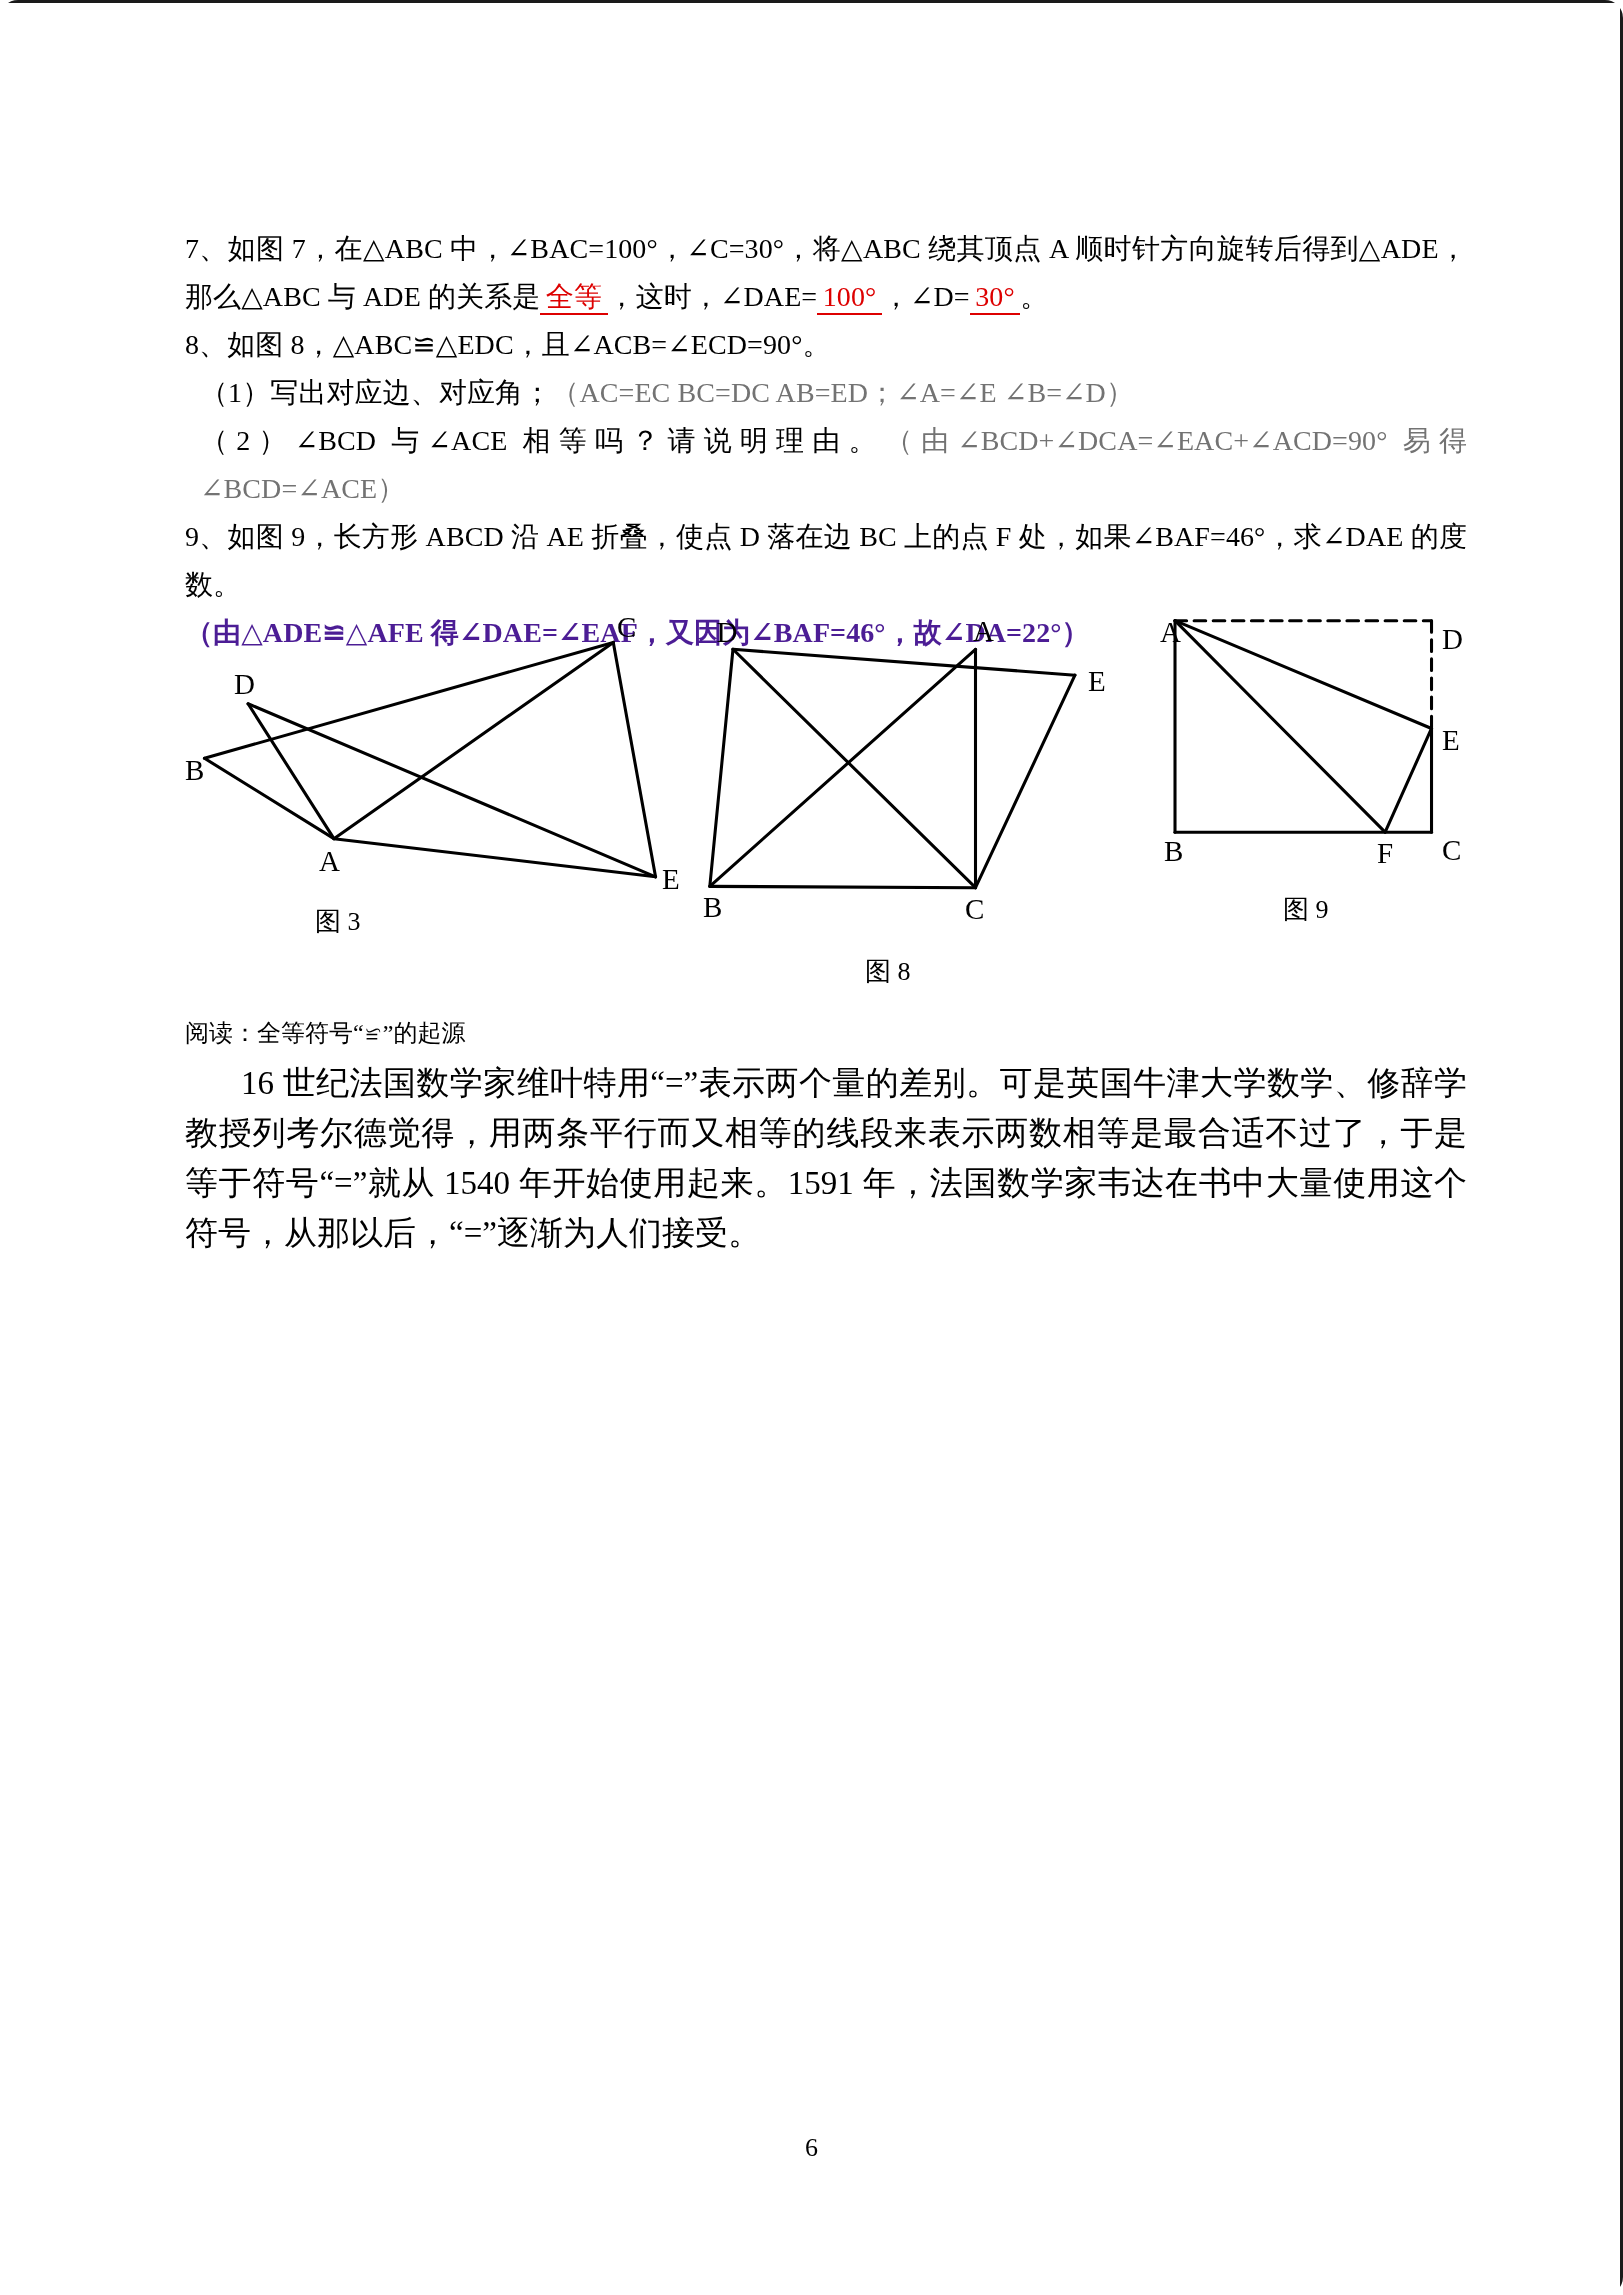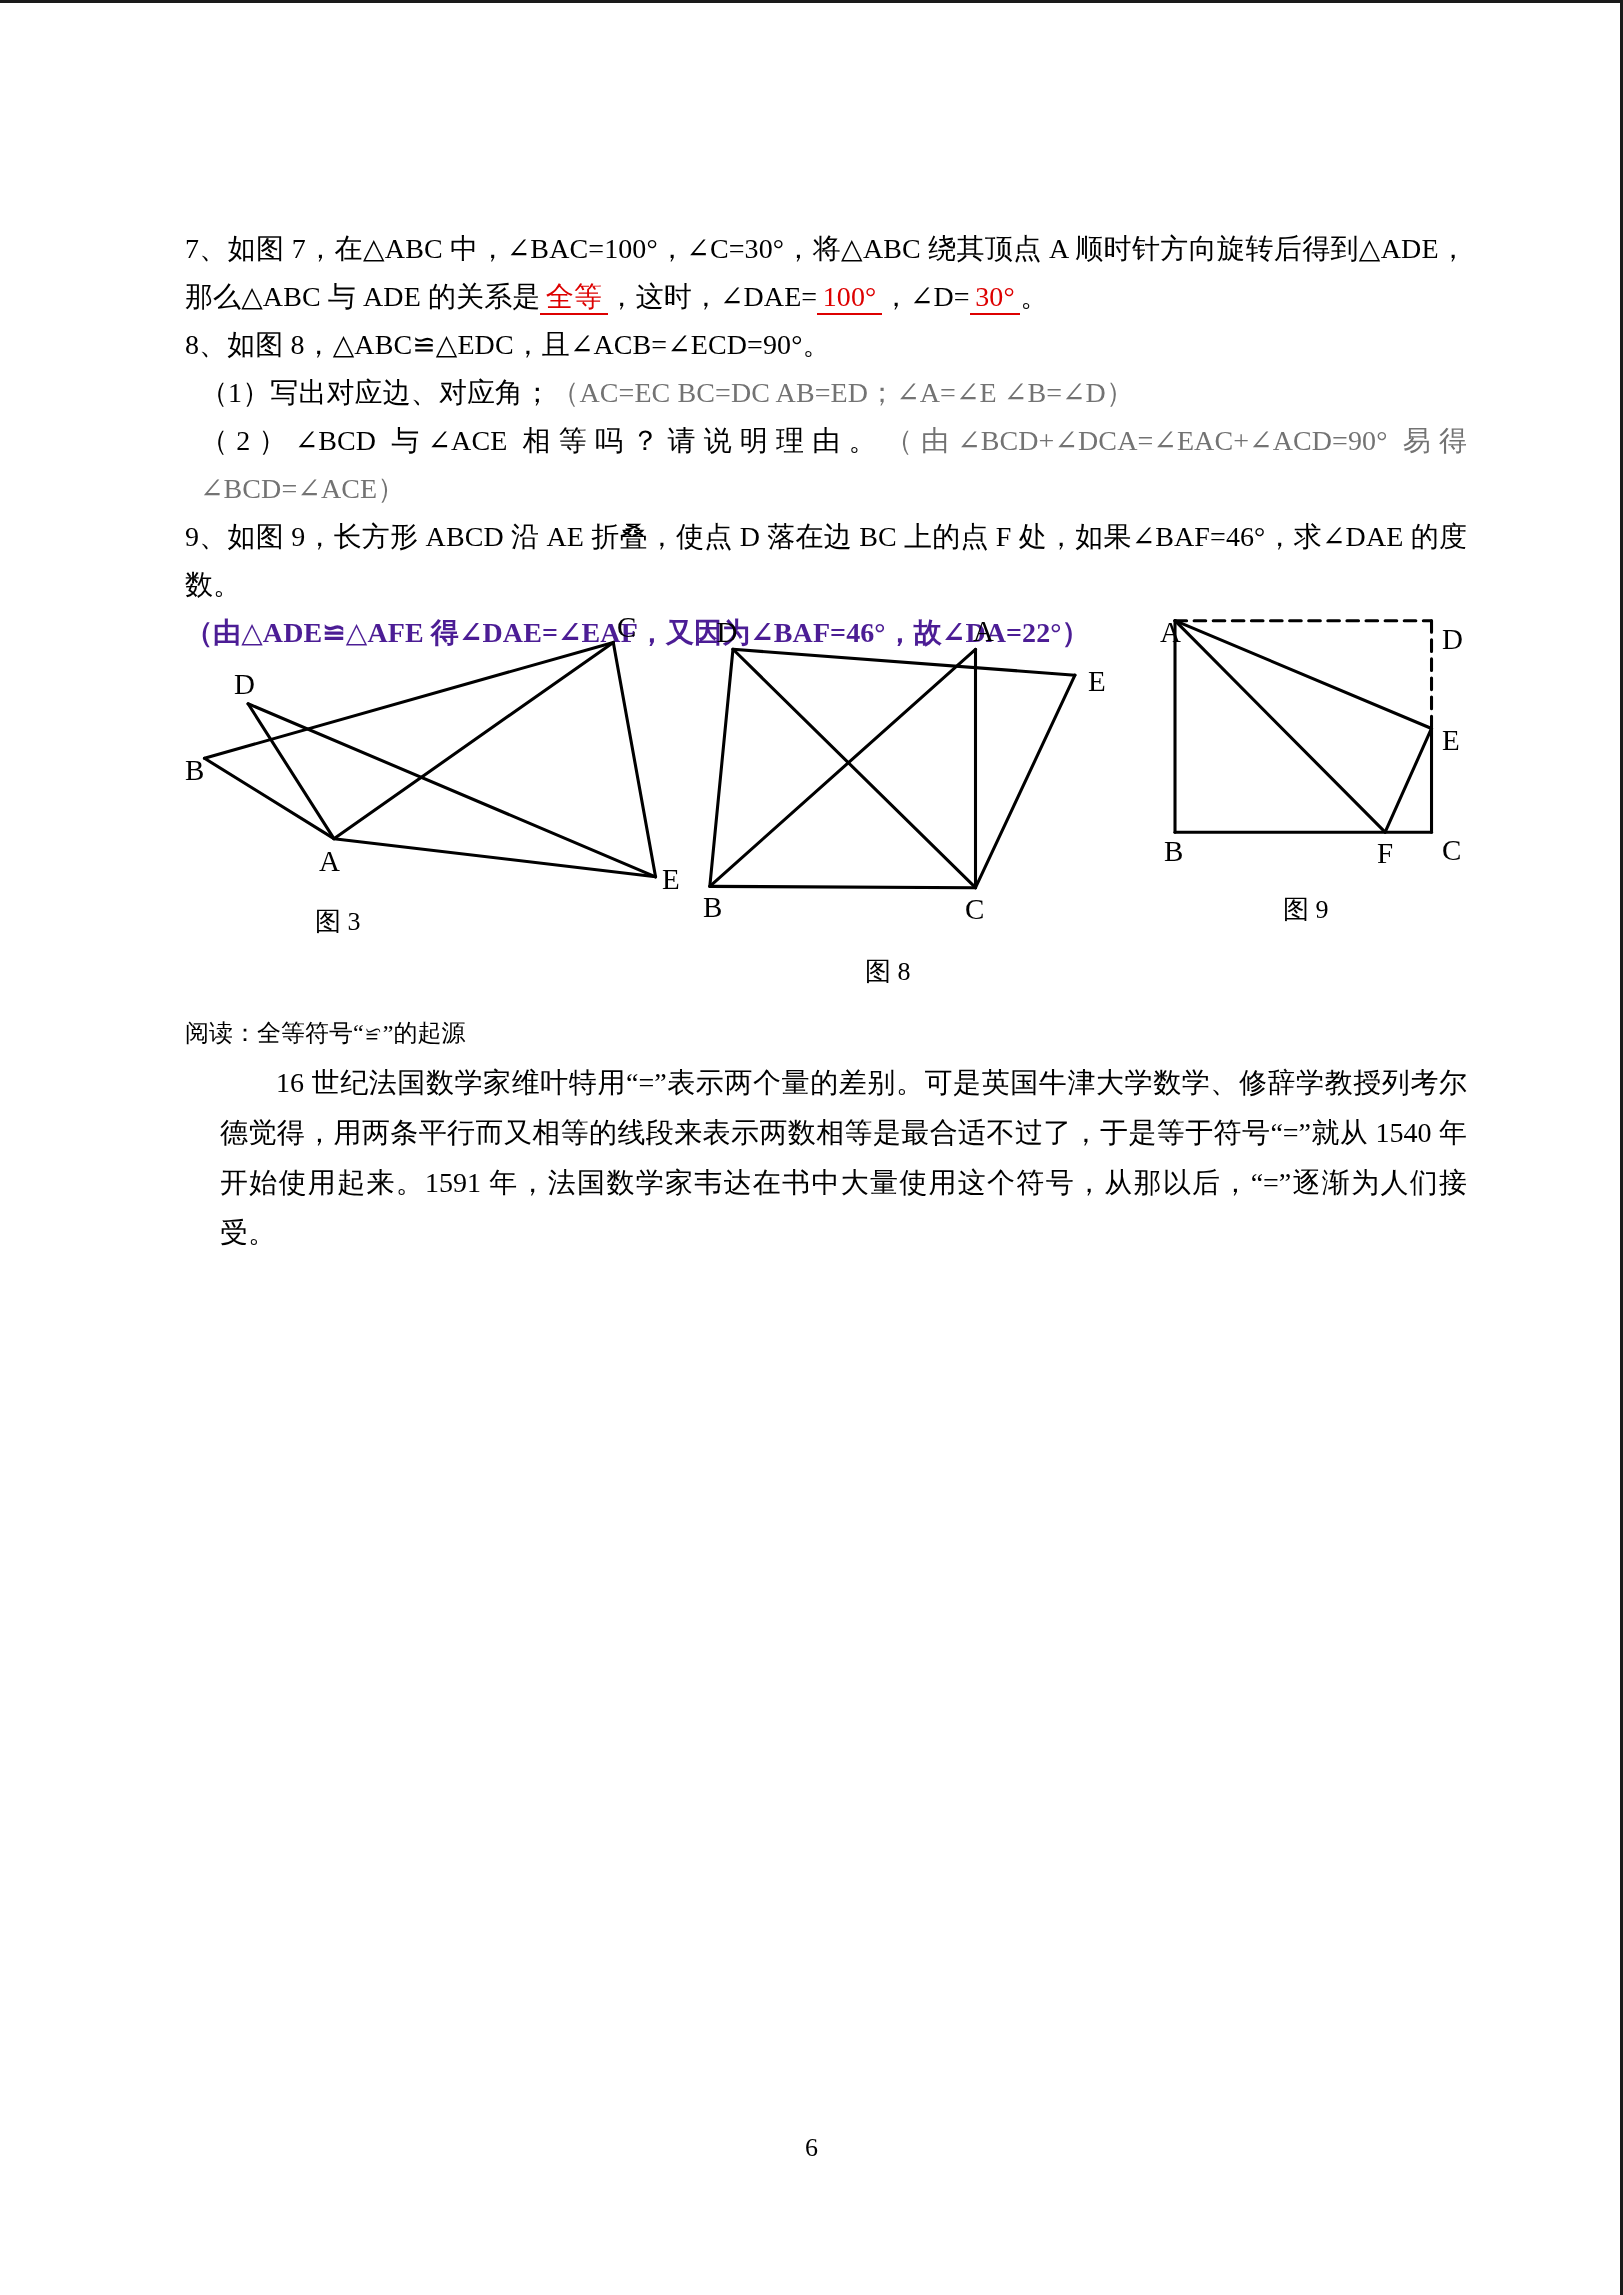--- a/index.html
+++ b/index.html
@@ -11,20 +11,21 @@
     font-family: "Liberation Serif", "DejaVu Serif", serif;
     color: #000000;
   }
   #page {
     position: relative;
     width: 1623px;
     height: 2295px;
     background: #ffffff;
     box-sizing: border-box;
     overflow: hidden;
+    border-radius: 18px;
   }
   
   .scan-edge-top {
     position: absolute;
     left: 0; top: 0;
     width: 1623px; height: 3.4px;
     background: #1a1a1a;
   }
   .scan-edge-right {
     position: absolute;
@@ -91,26 +92,25 @@
     position: absolute;
     left: 0;
     top: 784px;
     width: 1282px;
   }
   .read-title {
     font-size: 24px;
     line-height: 49px;
   }
   .read-para {
-    font-size: 28px;
+    font-size: 33px;
     line-height: 50px;
     text-indent: 56px;
     text-align: justify;
     text-justify: inter-ideograph;
-    margin-left: 35px;
   }
 
   .page-number {
     position: absolute;
     left: 0;
     top: 0;
     width: 1623px;
     text-align: center;
     font-size: 26px;
   }

